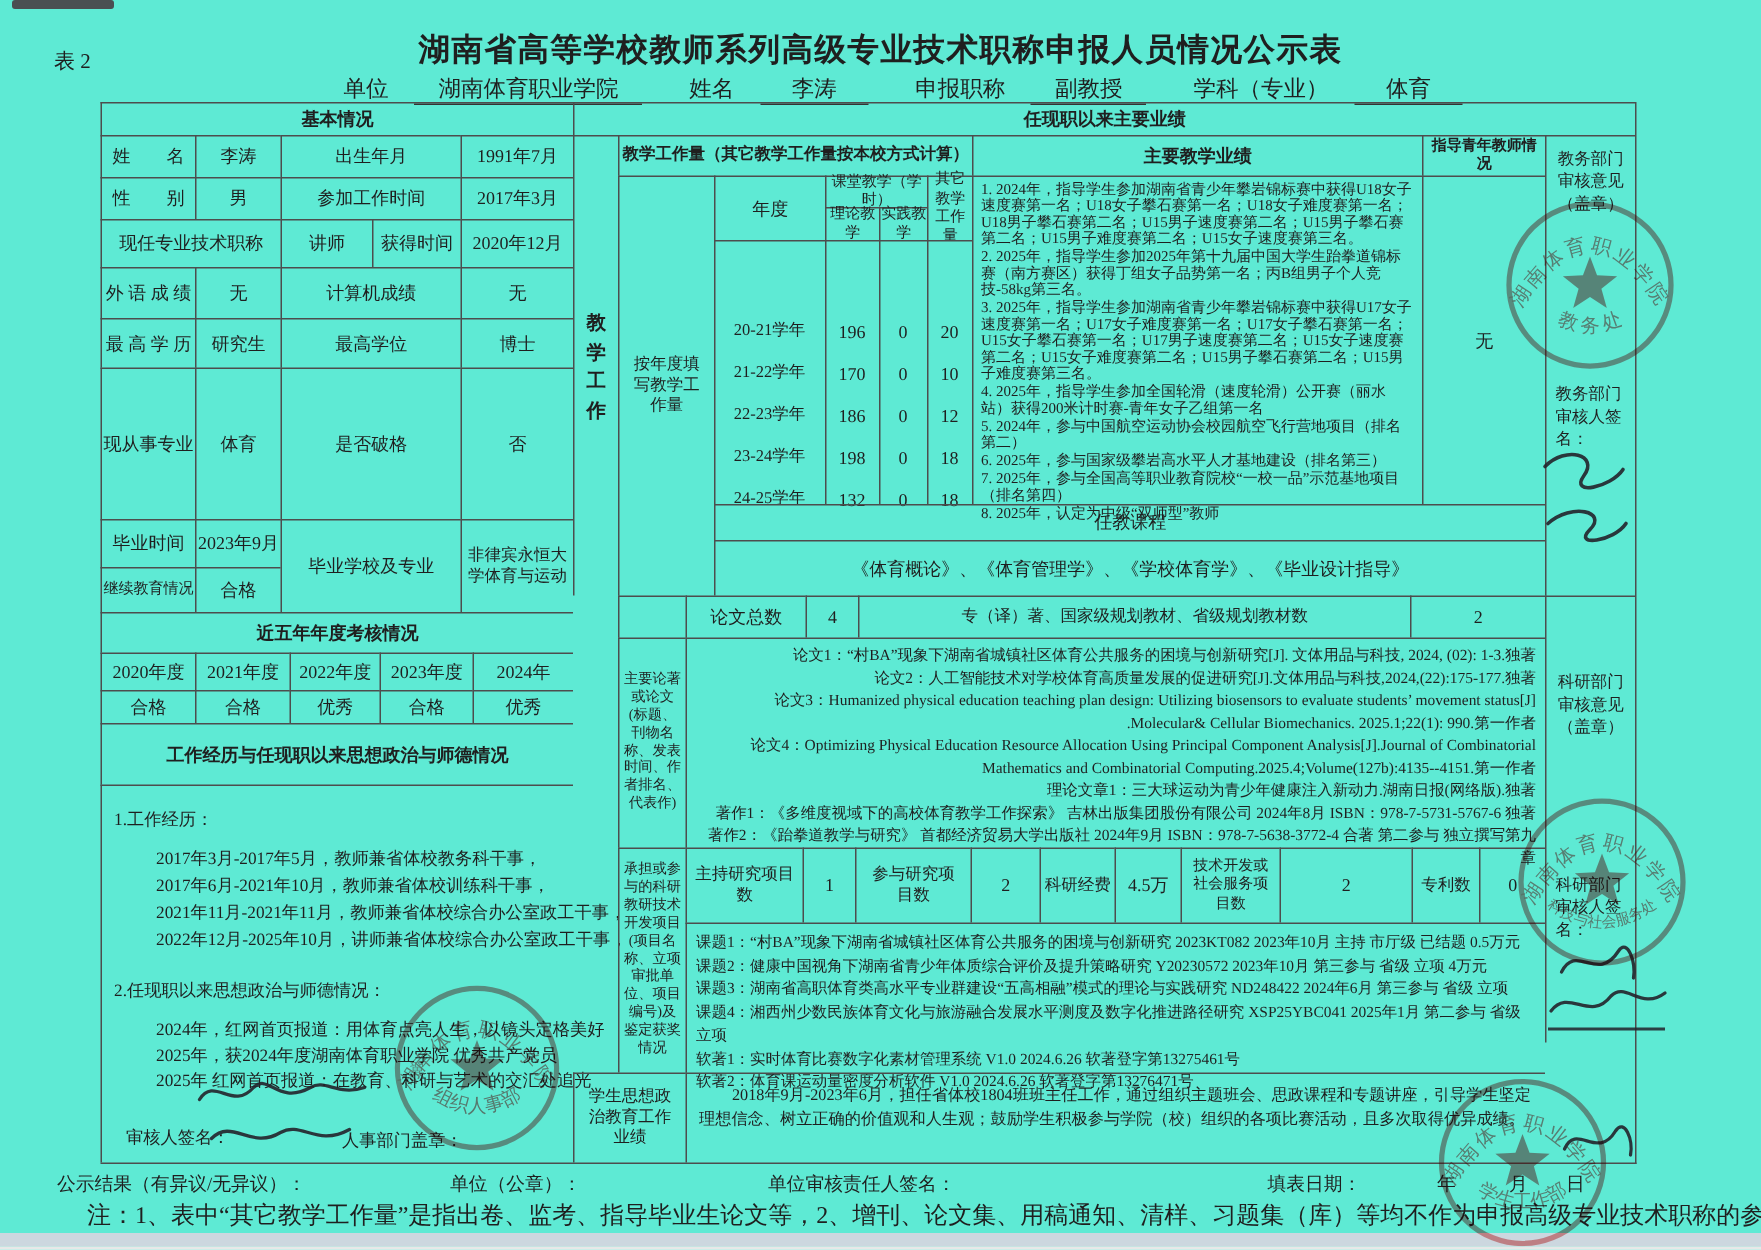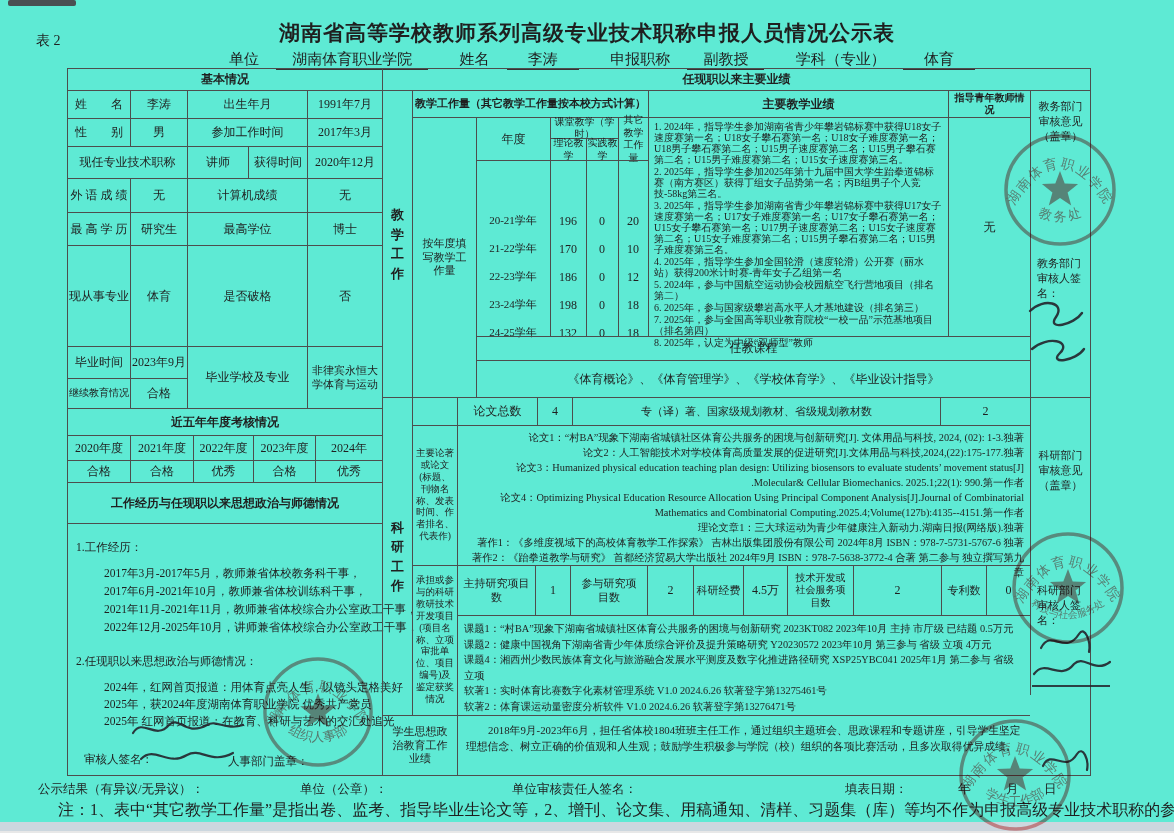--- a/index.html
+++ b/index.html
@@ -179,21 +179,20 @@
     <div class="c" style="left:881px;top:49px;width:82px;height:219px">无</div>
 
     <div class="c" style="left:409px;top:268px;width:554px;height:24px">任教课程</div>
     <div class="c" style="left:409px;top:292px;width:554px;height:37px">《体育概论》、《体育管理学》、《学校体育学》、《毕业设计指导》</div>
 
     <div class="c sidecell" style="left:963px;top:22px;width:60px;height:307px">
       <div class="op">教务部门审核意见（盖章）</div>
       <div class="sg" style="top:165px">教务部门审核人签名：</div>
     </div>
 
-    <div class="c vlab" style="left:315px;top:329px;width:30px;height:318px">科研工作</div>
     <div class="c" style="left:345px;top:329px;width:45px;height:28px"></div>
     <div class="c" style="left:390px;top:329px;width:80px;height:28px">论文总数</div>
     <div class="c" style="left:470px;top:329px;width:35px;height:28px">4</div>
     <div class="c f11" style="left:505px;top:329px;width:368px;height:28px">专（译）著、国家级规划教材、省级规划教材数</div>
     <div class="c" style="left:873px;top:329px;width:90px;height:28px">2</div>
 
     <div class="c f95" style="left:345px;top:357px;width:45px;height:140px;padding:0 3px">主要论著或论文(标题、刊物名称、发表时间、作者排名、代表作)</div>
     <div class="c tl pubs" style="left:390px;top:357px;width:573px;height:140px">
       <div>论文1：“村BA”现象下湖南省城镇社区体育公共服务的困境与创新研究[J]. 文体用品与科技, 2024, (02): 1-3.独著</div>
       <div>论文2：人工智能技术对学校体育高质量发展的促进研究[J].文体用品与科技,2024,(22):175-177.独著</div>
@@ -211,20 +210,21 @@
     <div class="c" style="left:580px;top:497px;width:46px;height:50px">2</div>
     <div class="c f11" style="left:626px;top:497px;width:50px;height:50px">科研经费</div>
     <div class="c" style="left:676px;top:497px;width:44px;height:50px">4.5万</div>
     <div class="c f10" style="left:720px;top:497px;width:66px;height:50px;padding:0 3px">技术开发或社会服务项目数</div>
     <div class="c" style="left:786px;top:497px;width:88px;height:50px">2</div>
     <div class="c f11" style="left:874px;top:497px;width:45px;height:50px">专利数</div>
     <div class="c" style="left:919px;top:497px;width:44px;height:50px">0</div>
     <div class="c tl projs" style="left:390px;top:547px;width:573px;height:100px">
       <div>课题1：“村BA”现象下湖南省城镇社区体育公共服务的困境与创新研究 2023KT082 2023年10月 主持 市厅级 已结题 0.5万元</div>
       <div>课题2：健康中国视角下湖南省青少年体质综合评价及提升策略研究 Y20230572 2023年10月 第三参与 省级 立项 4万元</div>
+      <div>课题3：湖南省高职体育类高水平专业群建设“五高相融”模式的理论与实践研究 ND248422 2024年6月 第三参与 省级 立项</div>
       <div>课题4：湘西州少数民族体育文化与旅游融合发展水平测度及数字化推进路径研究 XSP25YBC041 2025年1月 第二参与 省级 立项</div>
       <div>软著1：实时体育比赛数字化素材管理系统 V1.0 2024.6.26 软著登字第13275461号</div>
       <div>软著2：体育课运动量密度分析软件 V1.0 2024.6.26 软著登字第13276471号</div>
     </div>
 
     <div class="c sidecell" style="left:963px;top:329px;width:60px;height:298px">
       <div class="op" style="margin-top:42px">科研部门审核意见（盖章）</div>
       <div class="sg" style="top:185px">科研部门审核人签名：</div>
     </div>
 

